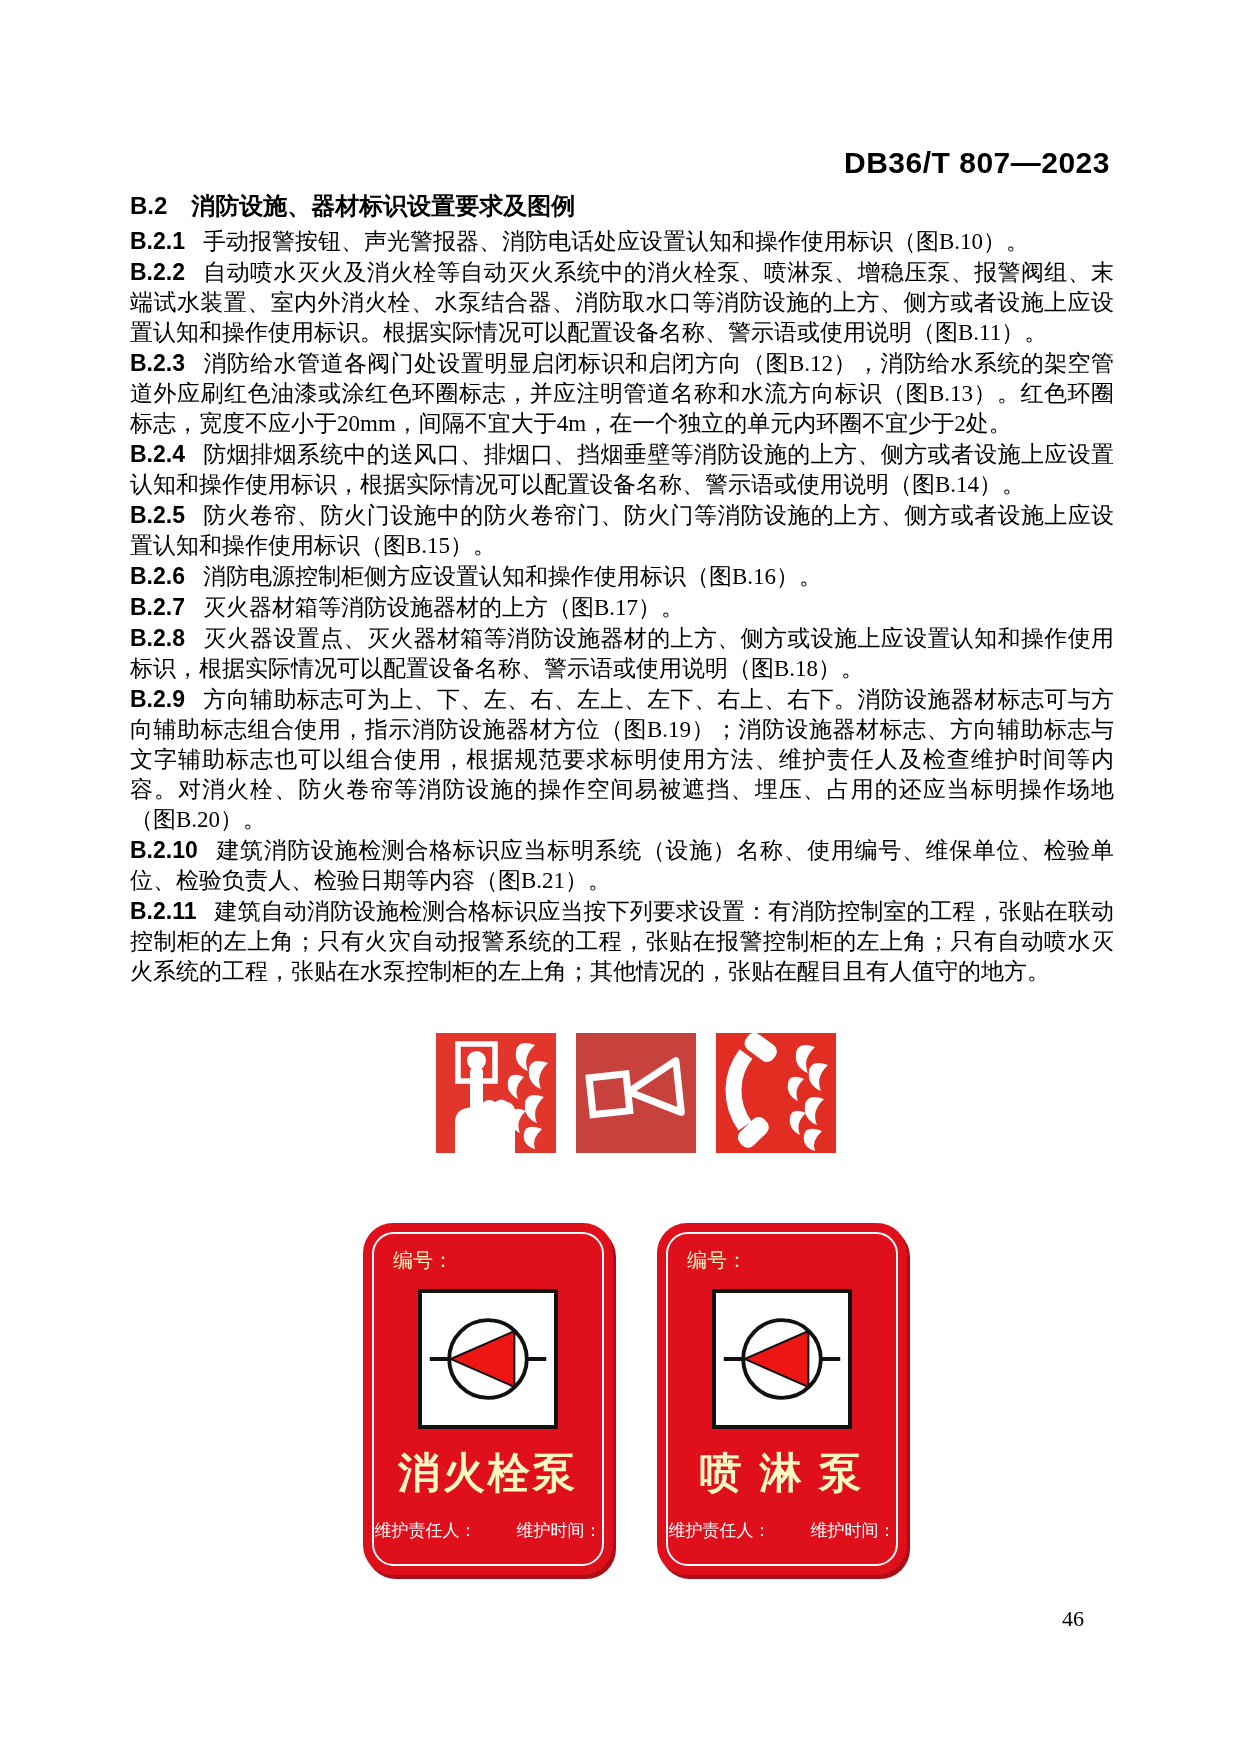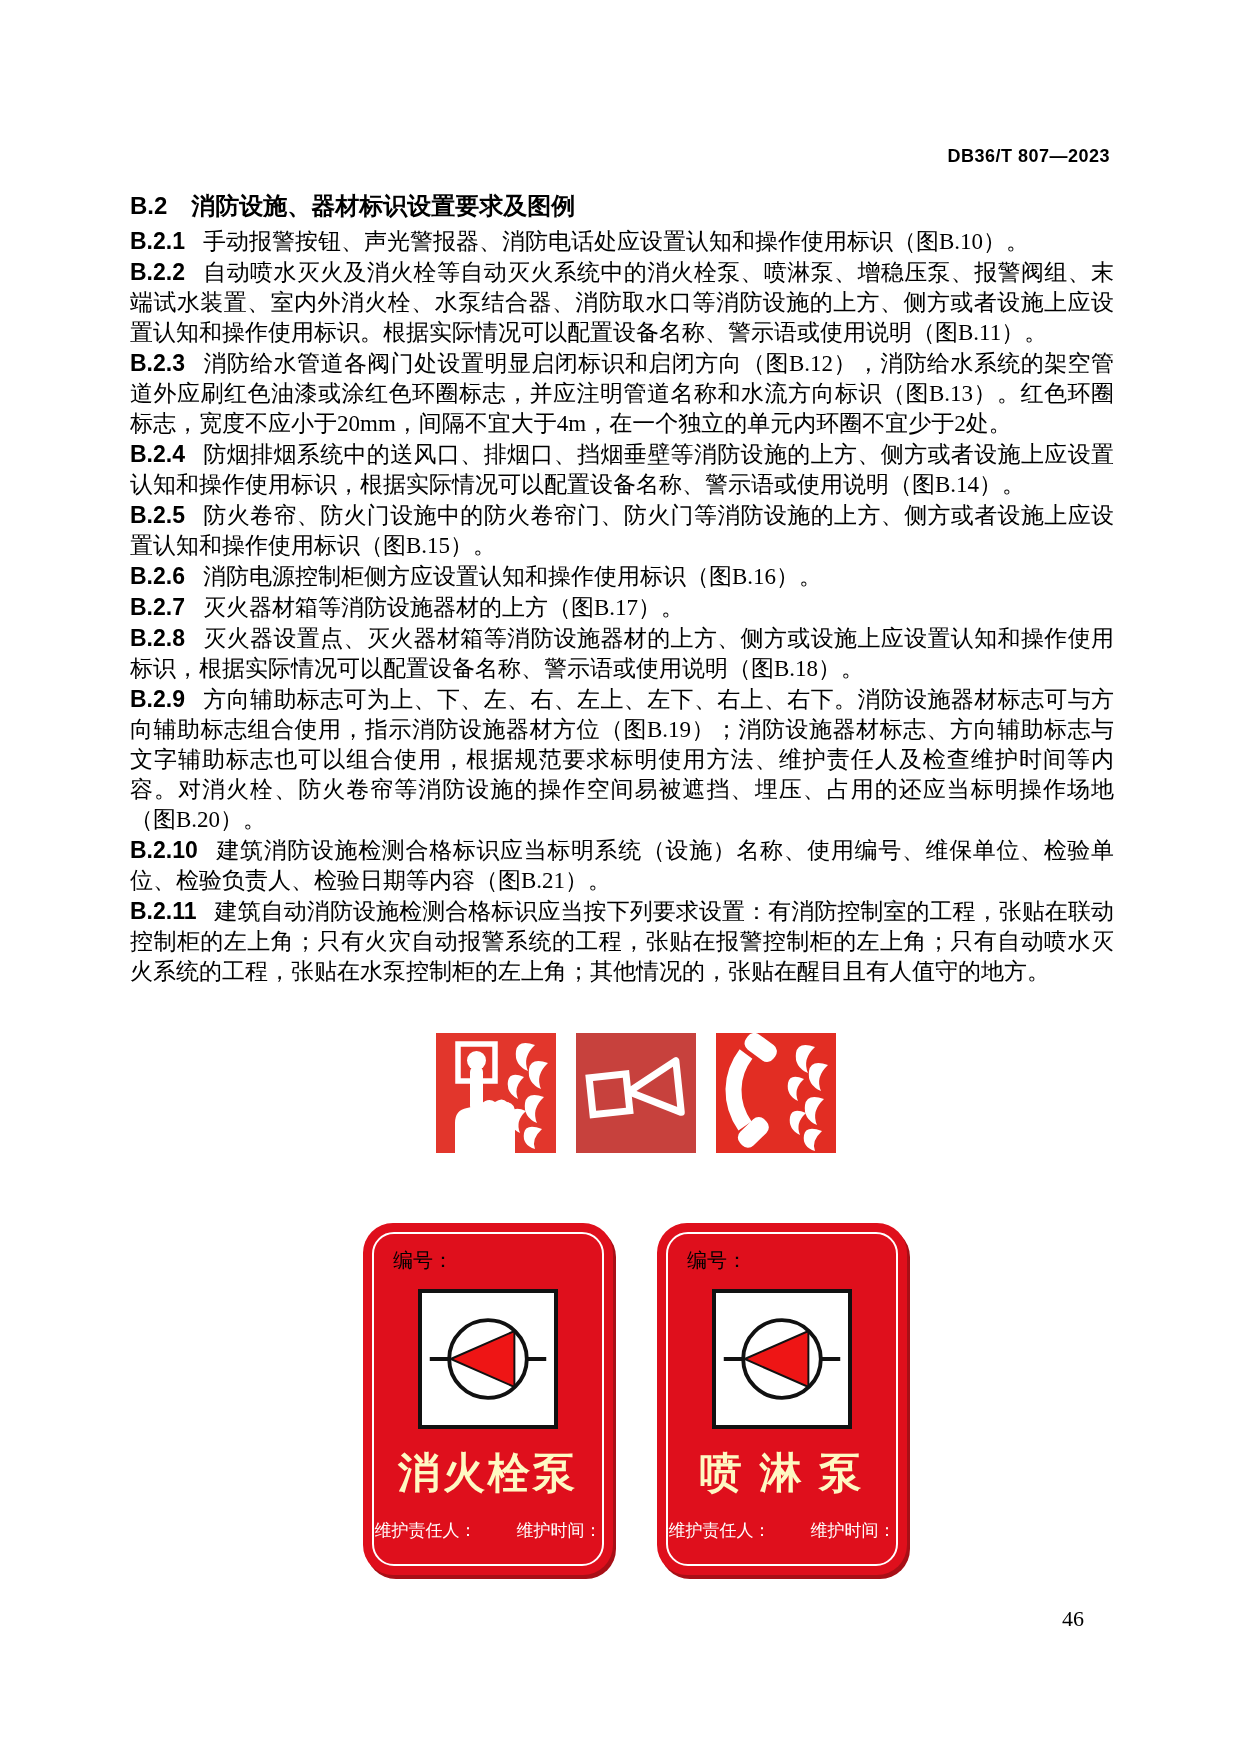--- a/index.html
+++ b/index.html
@@ -2,21 +2,21 @@
 <html><head>
 <meta charset="utf-8">
 <style>
   html,body { margin:0; padding:0; background:#ffffff; }
   .page {
     position:relative; width:1241px; height:1754px; background:#fff;
     font-family:"Liberation Serif", serif; color:#000; overflow:hidden;
   }
   .doc-code {
     position:absolute; top:146px; left:0; right:131px; text-align:right;
-    font-family:"Liberation Sans", sans-serif; font-weight:600; font-size:18px;
+    font-family:"Liberation Sans", sans-serif; font-weight:600; font-size:30px;
     letter-spacing:0.5px;
   }
   .section-title {
     position:absolute; left:130px; top:190px;
     font-family:"Liberation Sans", sans-serif; font-weight:700; font-size:24px;
   }
   .section-title .snum { margin-right:24px; }
   .body-text {
     position:absolute; left:130px; top:226px; width:984px;
     font-size:23px; line-height:30px; text-align:justify;
@@ -34,21 +34,21 @@
   }
   .figure-caption .cap-label { margin-right:22px; }
   .sign {
     position:absolute; top:1223px; width:250px; height:352px;
     border-radius:30px; box-shadow:3px 4px 0 #a80f16;
   }
   .sign1 { left:363px; }
   .sign2 { left:657px; }
   .sign-border { position:absolute; inset:9px; border:2px solid #fff; border-radius:22px; }
   .sign-serial {
-    position:absolute; left:30px; top:24px; color:#000000; font-size:20px;
+    position:absolute; left:30px; top:24px; color:#fef9c3; font-size:20px;
     font-family:Liberation Sans, sans-serif;
   }
   .sign-symbol {
     position:absolute; left:55px; top:66px; width:140px; height:140px;
     background:#fff; border:4px solid #111; box-sizing:border-box;
   }
   .sign-symbol svg { width:100%; height:100%; display:block; }
   .sign-name {
     position:absolute; left:0; right:0; top:222px; text-align:center; color:#fef9c3;
     font-family:"Liberation Sans", sans-serif; font-weight:600; font-size:42px;

